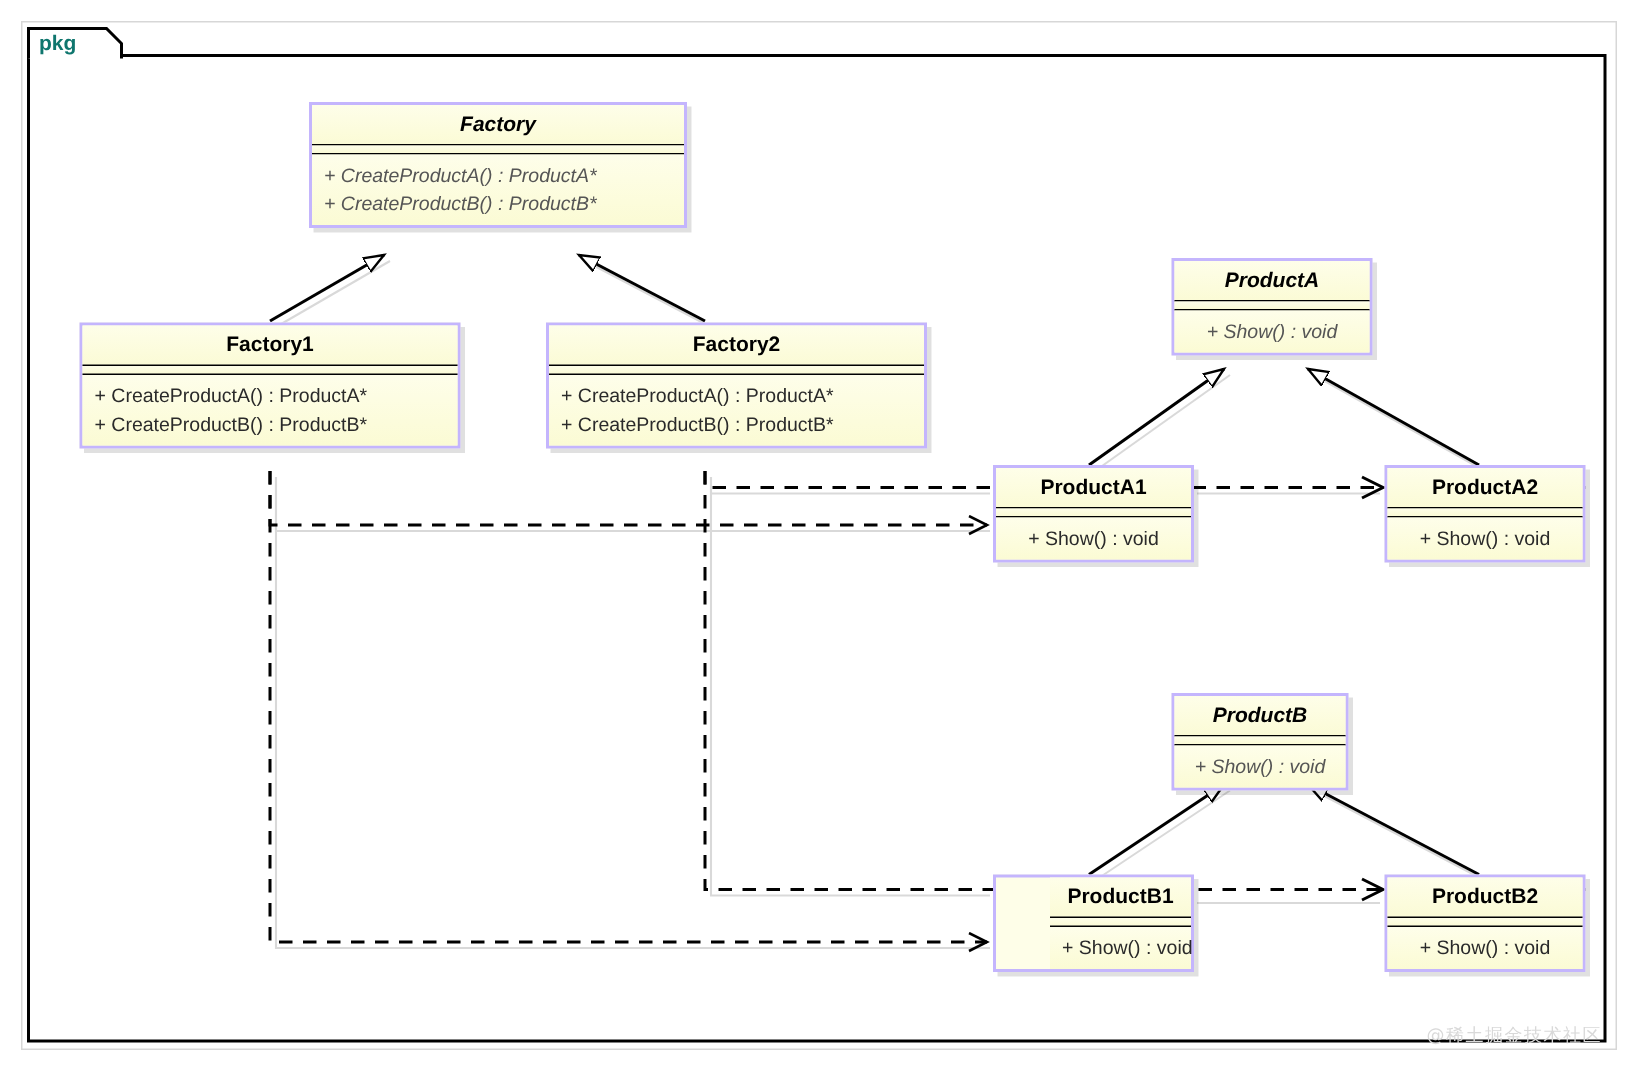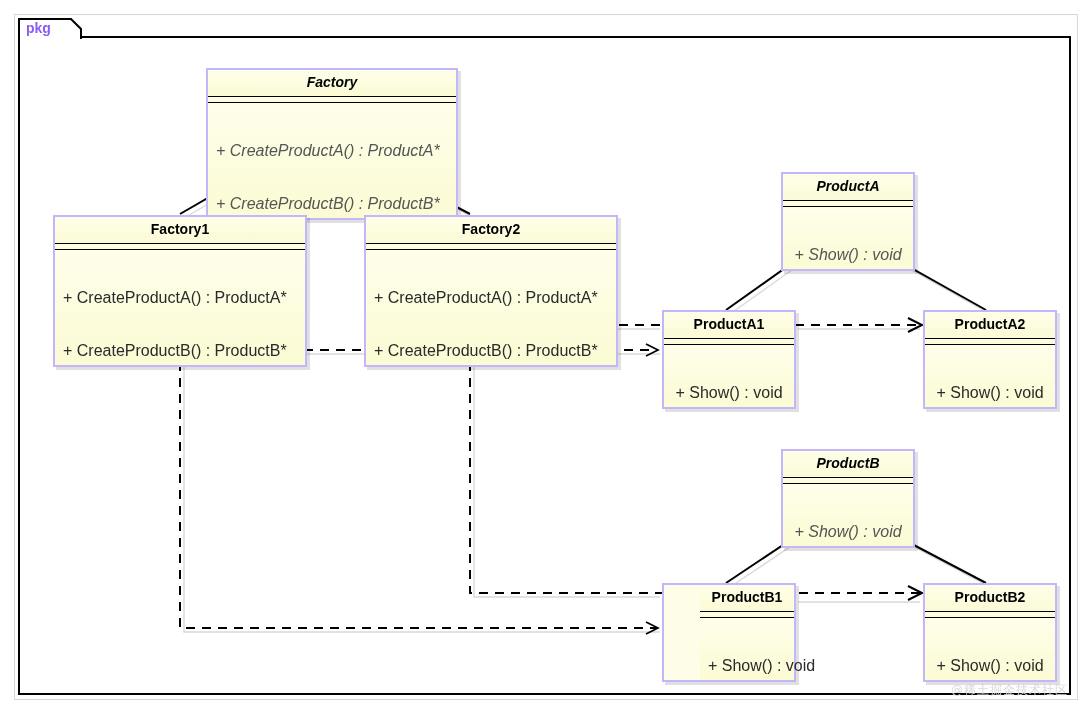--- a/index.html
+++ b/index.html
@@ -22,21 +22,21 @@
     border:2px solid #000000;border-top:2px solid #000000;
     background:transparent;box-sizing:border-box;
   }
   .pkg-tab{
     position:absolute;left:18px;top:18px;width:62px;height:20px;
     box-sizing:border-box;background:#ffffff;
   }
   .pkg-tab svg{display:block;}
   .pkg-label{
     position:absolute;left:26px;top:19px;
-    font-size:14px;font-weight:bold;color:#8b5cf6;letter-spacing:0px;
+    font-size:14px;font-weight:bold;color:#0f766e;letter-spacing:0px;
     line-height:18px;
   }
 
   
   #links{position:absolute;left:0;top:0;width:1090px;height:713px;}
 
   
   .uml{
     position:absolute;box-sizing:border-box;
     border:2px solid #c4b5fd;
@@ -51,23 +51,22 @@
     white-space:nowrap;
   }
   .uml .name.abstract{font-style:italic;}
   .uml .sep{height:0;border-top:1px solid #000;}
   .uml .spacer{height:5px;background:linear-gradient(to bottom,#fefee9,#fbfbd6);}
   .uml .ops{
     padding:4px 8px 5px 8px;
     background:linear-gradient(to bottom,#fefeea 0%,#fbfbd4 100%);
   }
   .uml .ops div{
-    font-size:16px;color:#2a2a2a;line-height:19px;white-space:nowrap;
+    font-size:13px;color:#2a2a2a;line-height:19px;white-space:nowrap;
     text-align:left;
-    margin-top:34px;
   }
   .uml .ops div.virtual{font-style:italic;color:#555;}
 
   
   .watermark{
     position:absolute;right:22px;bottom:14px;
     font-size:12px;color:#d9d9d9;letter-spacing:1px;
     font-family:"DejaVu Sans",sans-serif;
     user-select:none;white-space:nowrap;
   }
@@ -190,21 +189,21 @@
   <div class="uml" style="left:923px;top:310px;width:134px;">
     <div class="name">ProductA2</div>
     <div class="sep"></div>
     <div class="spacer"></div>
     <div class="sep"></div>
     <div class="ops">
       <div style="text-align:center;">+ Show() : void</div>
     </div>
   </div>
 
-  <div class="uml" style="left:781px;top:449px;width:134px;">
+  <div class="uml" style="left:781px;top:462px;width:118px;">
     <div class="name abstract">ProductB</div>
     <div class="sep"></div>
     <div class="spacer"></div>
     <div class="sep"></div>
     <div class="ops">
       <div class="virtual" style="text-align:center;">+ Show() : void</div>
     </div>
   </div>
 
   <div class="uml" style="left:662px;top:583px;width:134px;padding-left:36px;">

